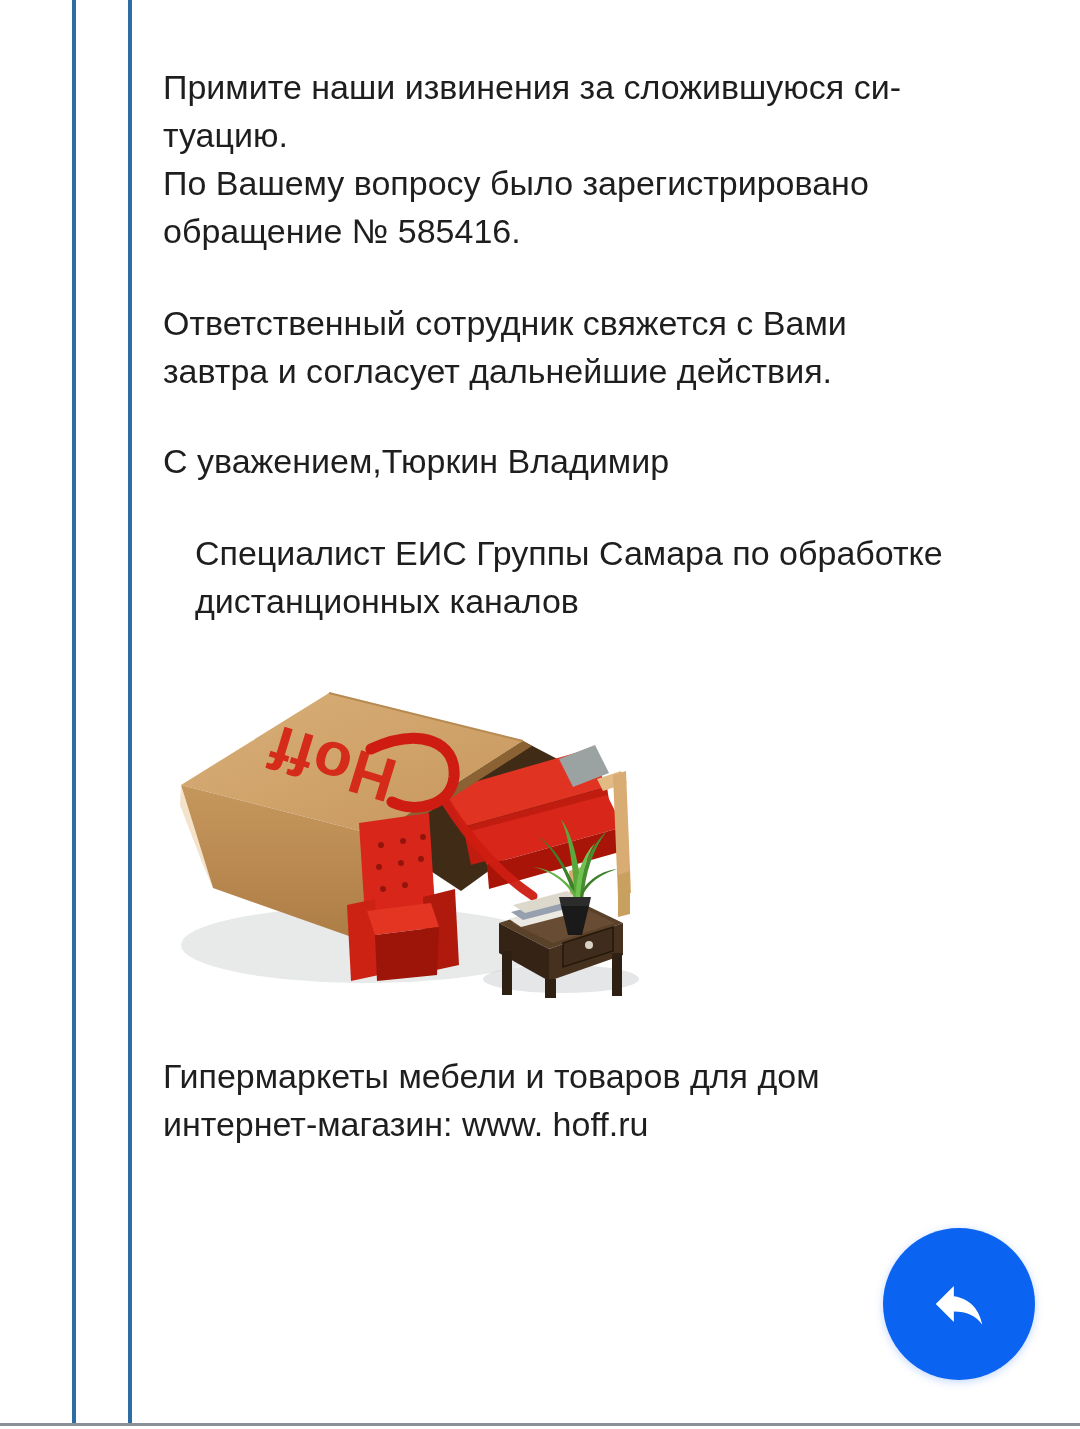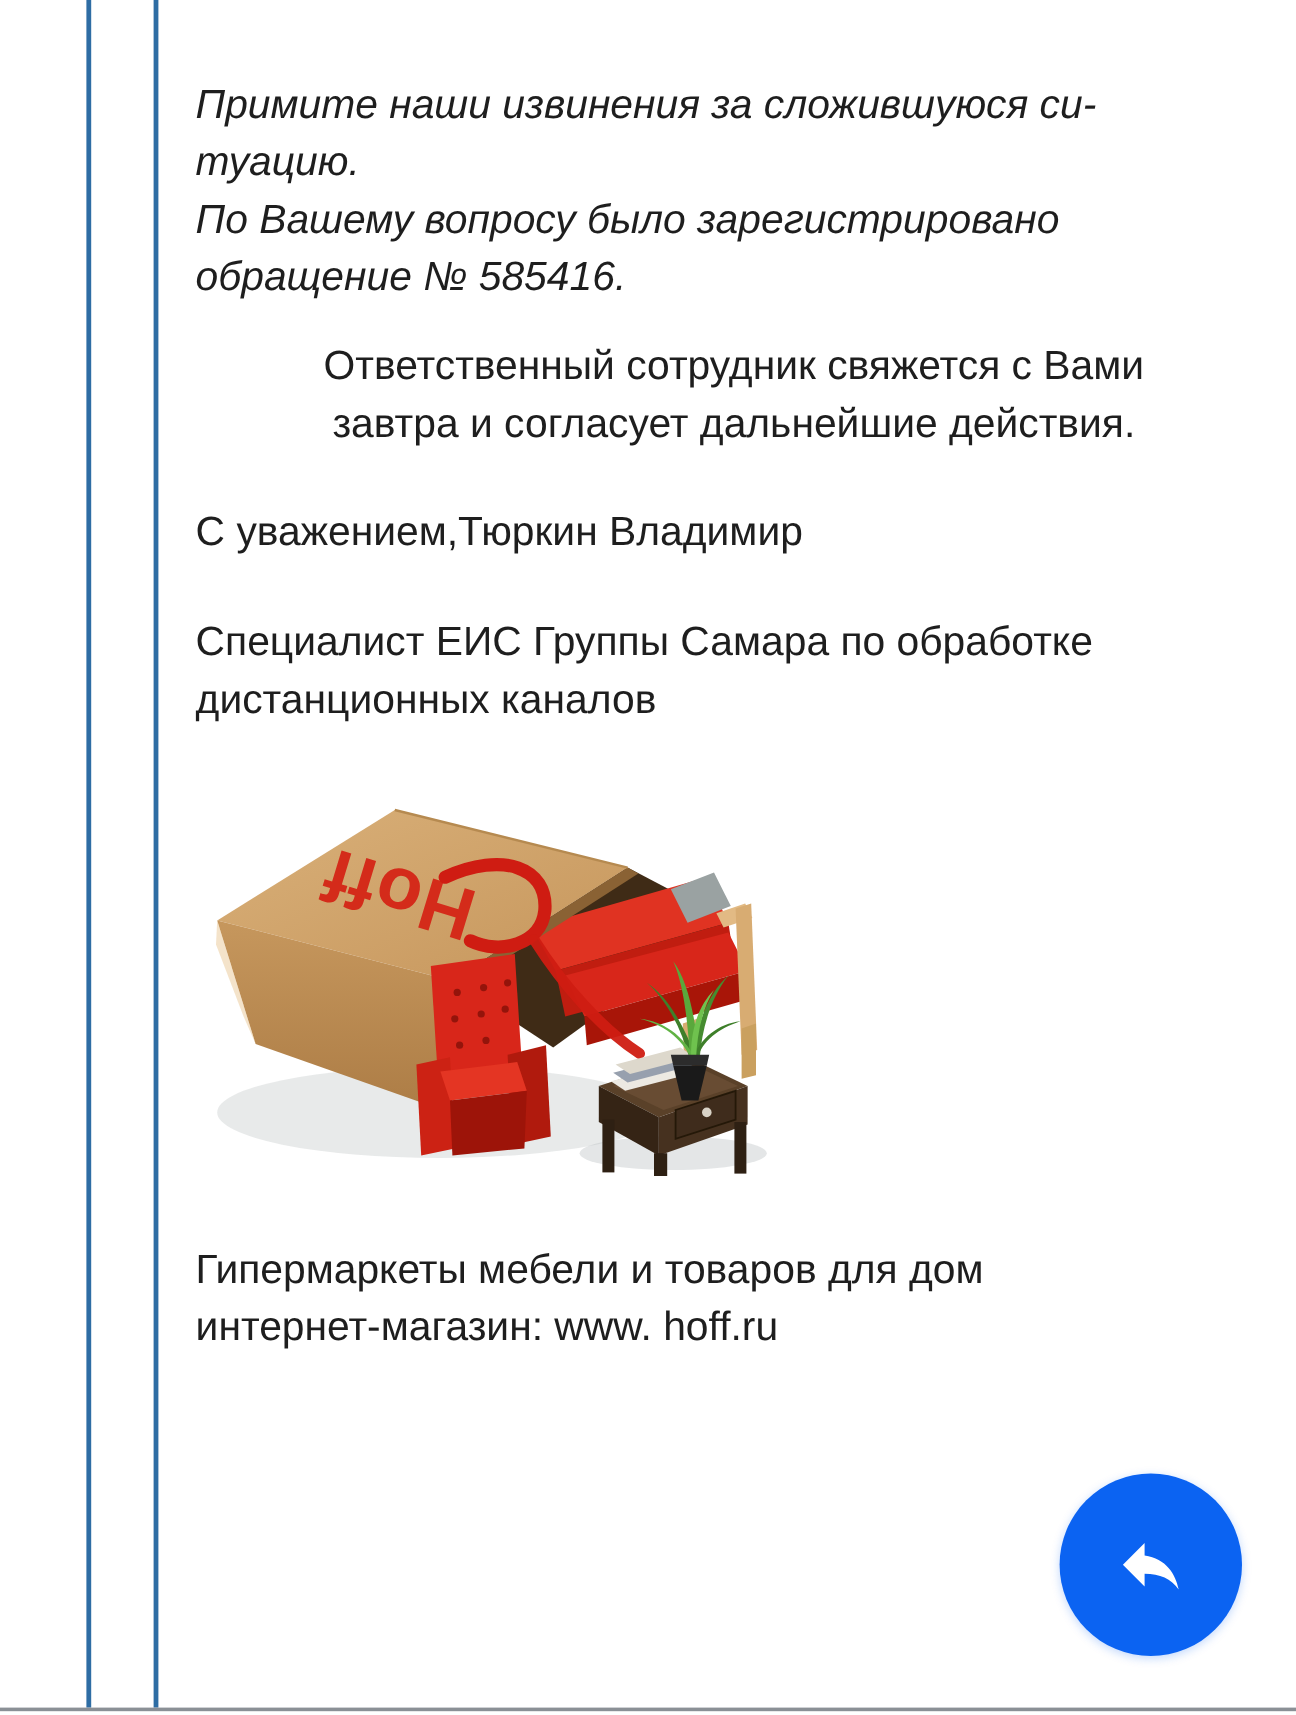--- a/index.html
+++ b/index.html
@@ -25,25 +25,25 @@
     background:var(--quote-bar);
   }
   .quote-bar.level1{left:72px;}
   .quote-bar.level2{left:128px;}
   .content{
     position:absolute;left:163px;top:0;right:20px;
     padding-top:63px;
     font-size:34px;line-height:48px;
   }
   .content .line{display:block;white-space:nowrap;}
-  .para-apology{margin-top:0;font-style:italic;}
-  .para-followup{margin-top:26px;text-align:center;}
+  .para-apology{margin-top:0;}
+  .para-followup{margin-top:44px;}
   .para-keep-history{margin-top:136px;}
   .para-signoff{margin-top:42px;}
-  .para-specialist{margin-top:44px;}
+  .para-specialist{margin-top:44px;margin-left:32px;}
   .promo-image{margin-top:48px;margin-left:8px;width:470px;height:330px;}
   .para-footer{margin-top:49px;}
   .fab{
     position:absolute;left:883px;top:1228px;
     width:152px;height:152px;border-radius:50%;
     background:var(--fab);border:none;cursor:pointer;
     display:flex;align-items:center;justify-content:center;
     box-shadow:0 2px 8px rgba(11,99,242,0.25);
     z-index:5;
   }

